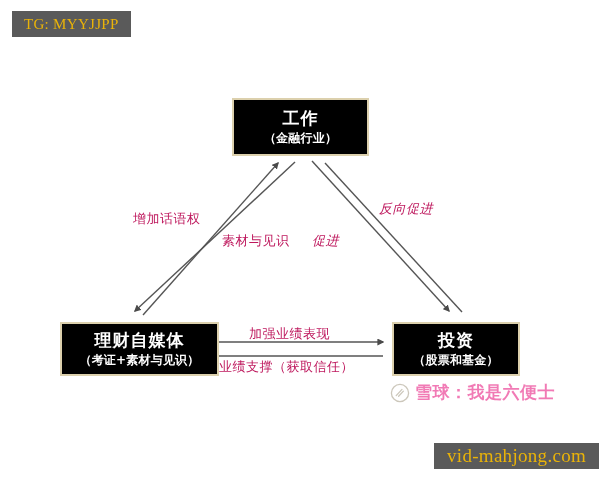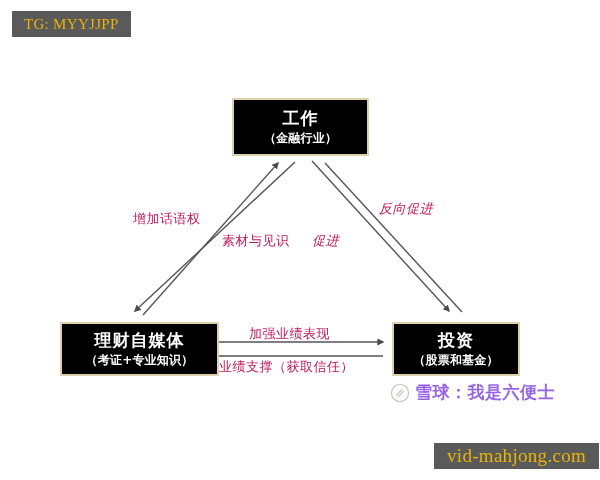--- a/index.html
+++ b/index.html
@@ -101,21 +101,21 @@
     gap: 5px;
     opacity: .72;
   }
   #xueqiu .logo {
     width: 20px;
     height: 20px;
     flex: 0 0 20px;
   }
   #xueqiu .wm-text {
     font-size: 17px;
-    color: #6d28d9;
+    color: #ec4899;
     font-weight: bold;
     white-space: nowrap;
     letter-spacing: .5px;
   }
 </style>
 </head>
 <body>
 
 <svg id="canvas" viewBox="0 0 600 480" xmlns="http://www.w3.org/2000/svg">
   <defs>
@@ -141,21 +141,21 @@
   <span>TG: MYYJJPP</span>
 </div>
 
 <div class="node" id="node-work">
   <div class="title">工作</div>
   <div class="subtitle">（金融行业）</div>
 </div>
 
 <div class="node" id="node-media">
   <div class="title">理财自媒体</div>
-  <div class="subtitle">（考证+专业知识）</div>
+  <div class="subtitle">（考证+素材与见识）</div>
 </div>
 
 <div class="node" id="node-invest">
   <div class="title">投资</div>
   <div class="subtitle">（股票和基金）</div>
 </div>
 
 <div class="edge-label" id="lbl-voice">增加话语权</div>
 <div class="edge-label" id="lbl-material">素材与见识</div>
 <div class="edge-label" id="lbl-reverse">反向促进</div>

